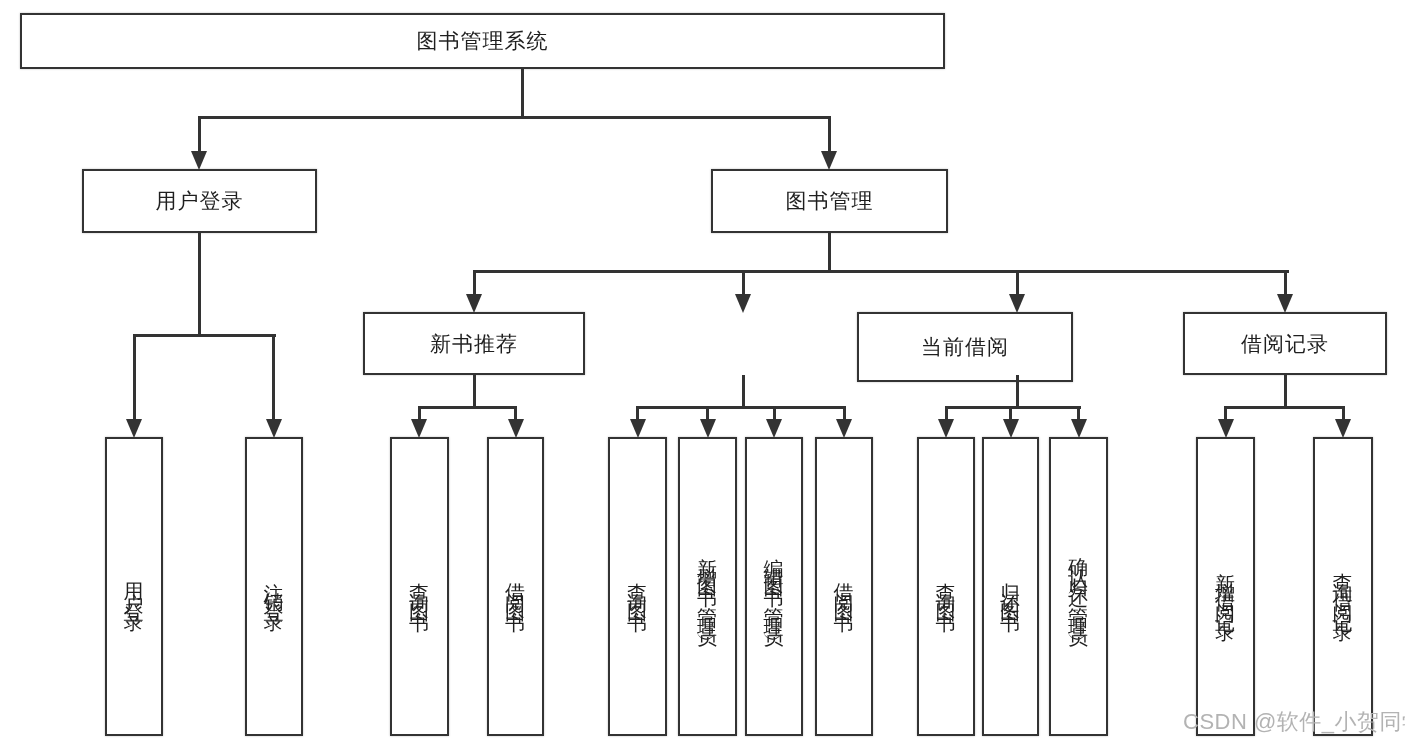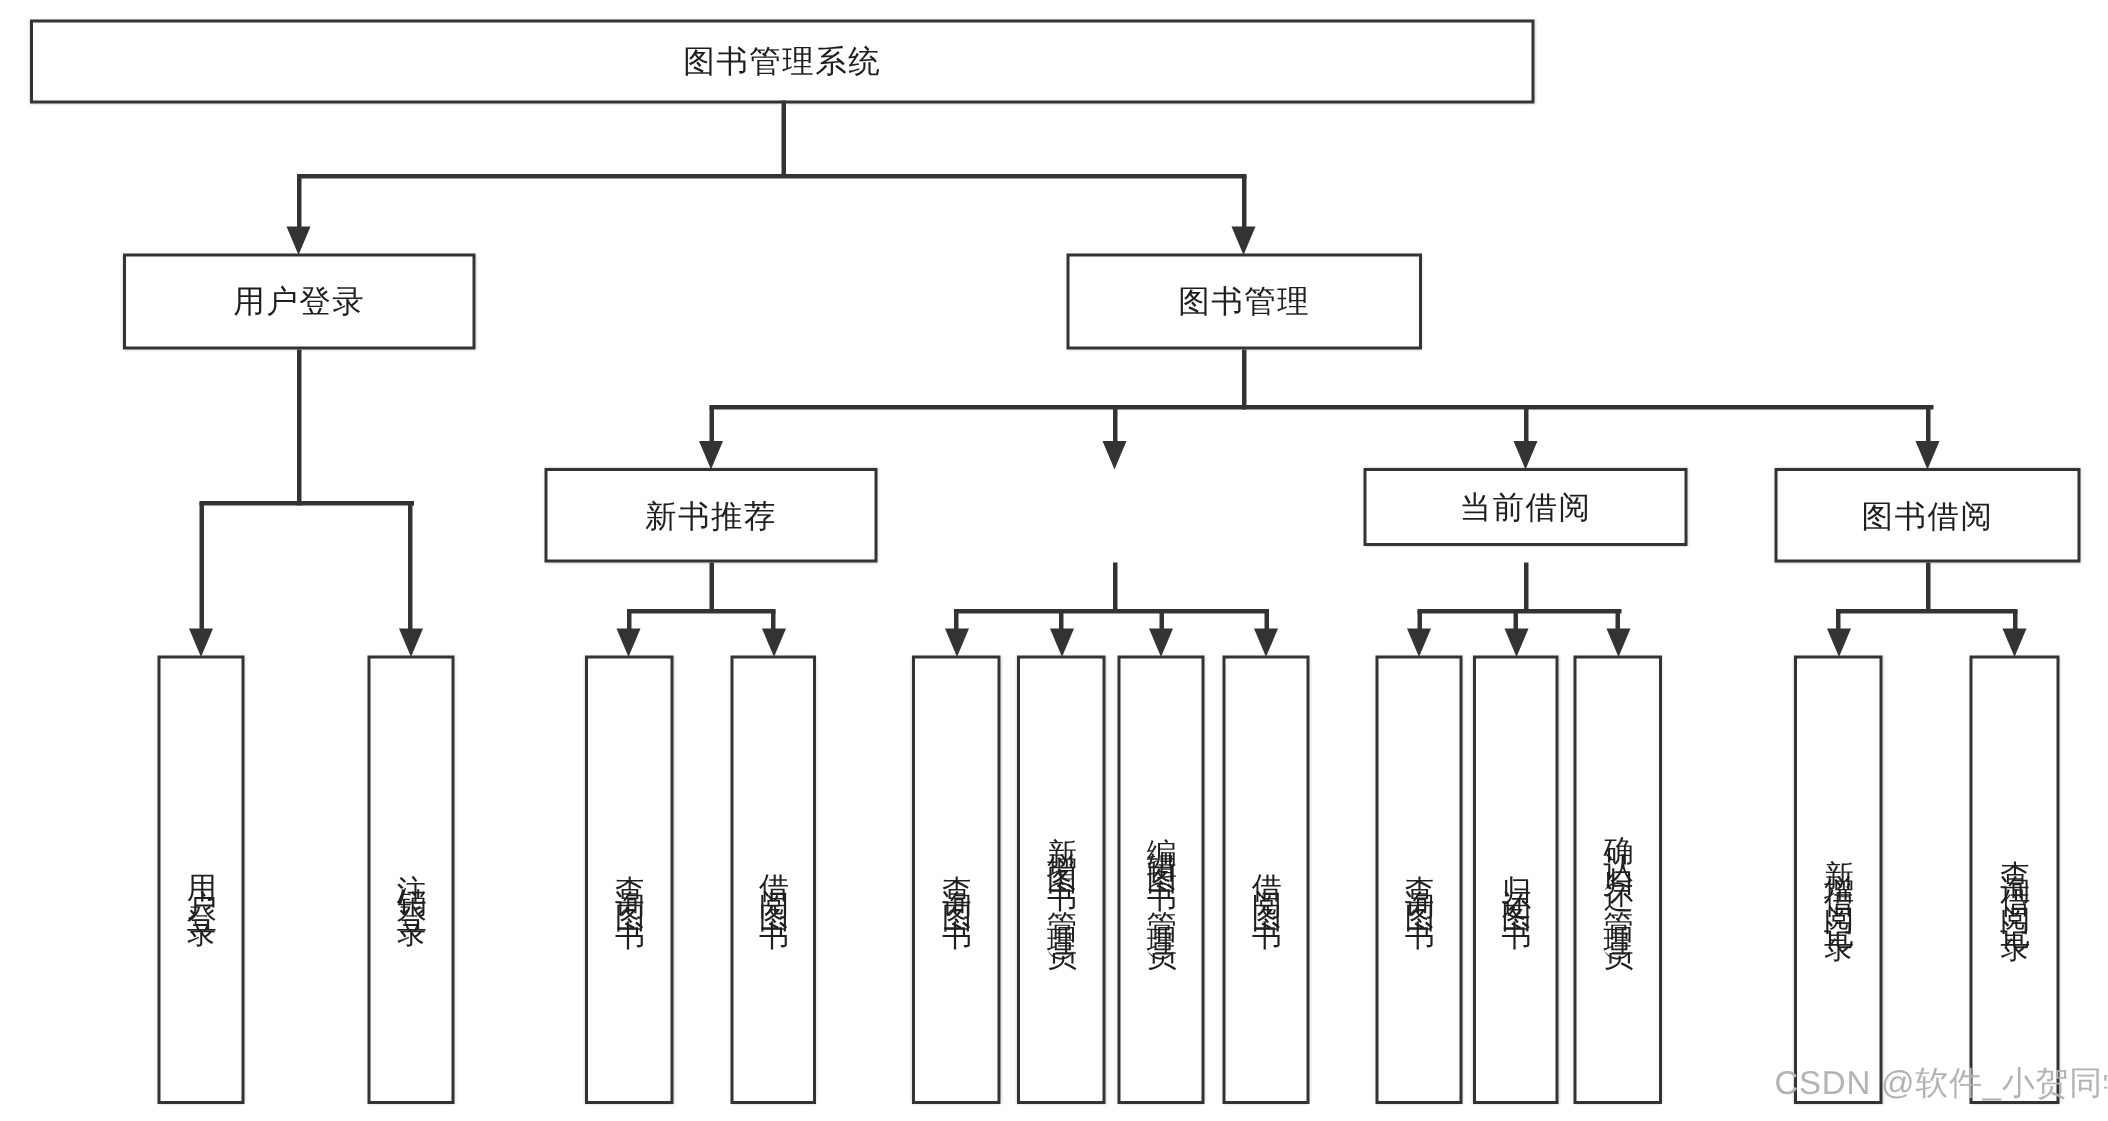--- a/index.html
+++ b/index.html
@@ -52,39 +52,39 @@
     white-space: nowrap;
     z-index: 10;
     letter-spacing: 0.5px;
   }
 </style>
 </head>
 <body>
 
 <div class="canvas">
 
-  <div class="box" style="left:20px; top:13px; width:1003px; height:56px;">
+  <div class="box" style="left:20px; top:13px; width:925px; height:56px;">
     <span class="hlabel">图书管理系统</span>
   </div>
 
   <div class="box" style="left:82px; top:169px; width:235px; height:64px;">
     <span class="hlabel">用户登录</span>
   </div>
   <div class="box" style="left:711px; top:169px; width:237px; height:64px;">
     <span class="hlabel">图书管理</span>
   </div>
 
   <div class="box" style="left:363px; top:312px; width:222px; height:63px;">
     <span class="hlabel">新书推荐</span>
   </div>
-  <div class="box" style="left:909px; top:312px; width:216px; height:52px;">
+  <div class="box" style="left:857px; top:312px; width:216px; height:70px;">
     <span class="hlabel">当前借阅</span>
   </div>
   <div class="box" style="left:1183px; top:312px; width:204px; height:63px;">
-    <span class="hlabel">图书借阅</span>
+    <span class="hlabel">借阅记录</span>
   </div>
 
   <div class="box" style="left:105px; top:437px; width:58px; height:299px;">
     <span class="vtext">用户登录</span>
   </div>
   <div class="box" style="left:245px; top:437px; width:58px; height:299px;">
     <span class="vtext">注销登录</span>
   </div>
 
   <div class="box" style="left:390px; top:437px; width:59px; height:299px;">

